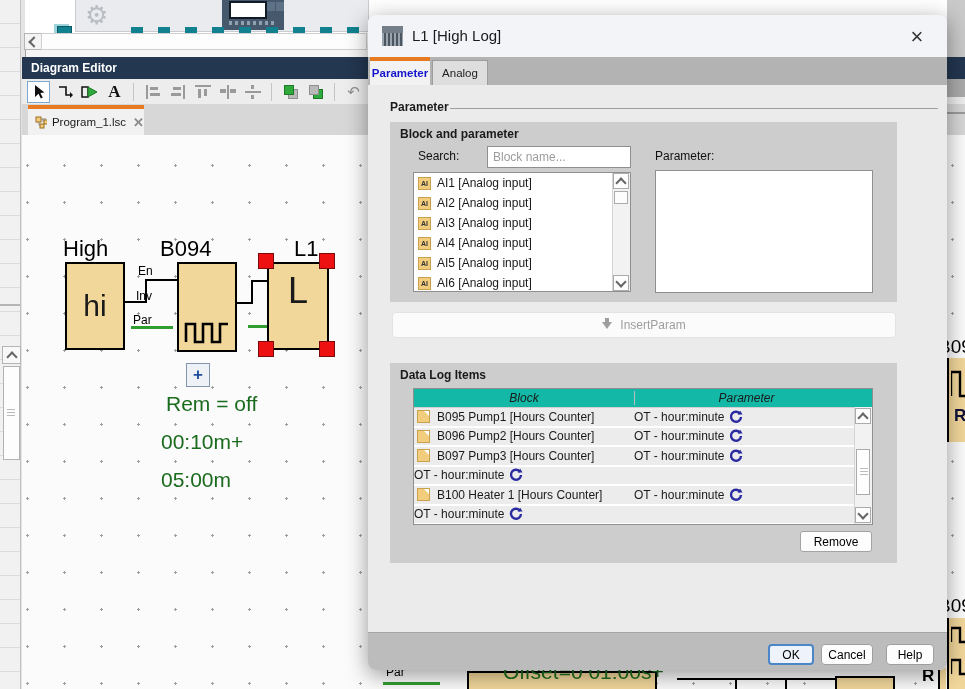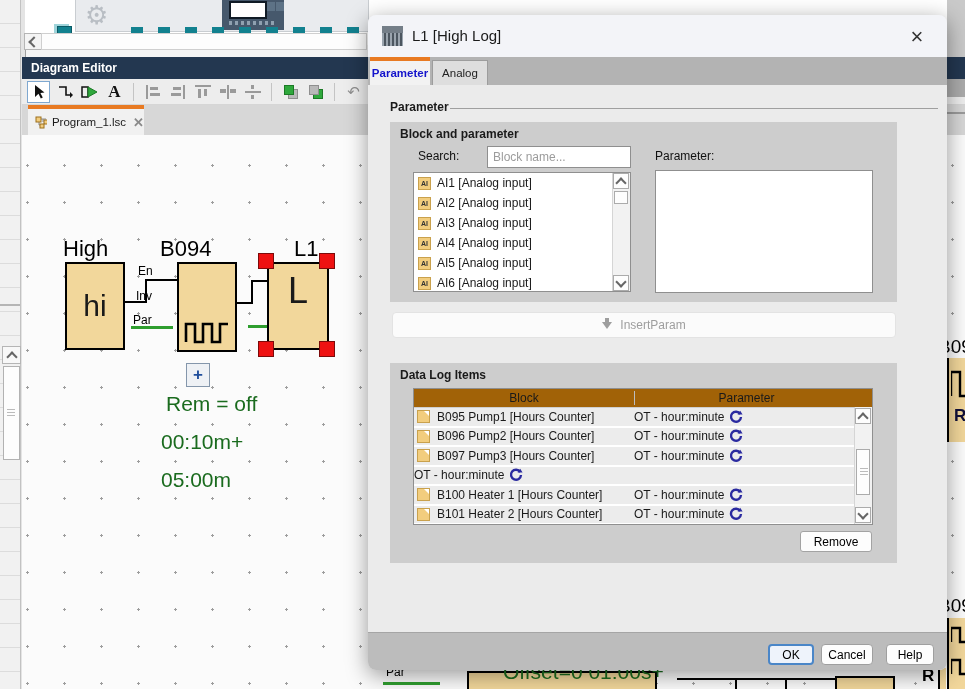--- a/index.html
+++ b/index.html
@@ -106,22 +106,22 @@
      font-size:7px;font-weight:bold;color:#333;display:flex;align-items:center;justify-content:center;}
   .vscroll{position:absolute;right:0;top:0;bottom:0;width:17px;background:#f2f2f2;border-left:1px solid #d5d5d5;}
   .sb-btn{position:absolute;left:0;width:16px;height:16px;background:#fdfdfd;border:1px solid #ababab;box-sizing:border-box;}
   .sb-thumb{position:absolute;left:1px;width:14px;background:#fdfdfd;border:1px solid #ababab;box-sizing:border-box;}
   .parambox{position:absolute;left:265px;top:48px;width:216px;height:121px;background:#fff;border:1px solid #8f8f8f;}
   .insert-btn{position:absolute;left:24px;top:297px;width:502px;height:24px;background:#fbfbfb;
      border:1px solid #e3e3e3;border-radius:4px;display:flex;align-items:center;justify-content:center;
      gap:8px;color:#9e9e9e;font-size:12px;}
   .dl-table{position:absolute;left:23px;top:25px;width:460px;height:137px;background:#ececec;
      border:1px solid #8f8f8f;box-sizing:border-box;overflow:hidden;}
-  .dl-head{display:flex;height:18px;background:#a16207;border-bottom:1px solid #cfcfcf;
-     font-size:12px;align-items:center;}
+  .dl-head{display:flex;height:18px;background:#14b8a6;border-bottom:1px solid #cfcfcf;
+     font-size:12px;align-items:center;font-style:italic;}
   .dl-hcell{text-align:center;}
   .dl-row{display:flex;height:17.5px;border-bottom:2px solid #fff;align-items:center;font-size:12px;}
   .dl-cell-block{width:220px;display:flex;align-items:center;gap:7px;padding-left:3px;box-sizing:border-box;}
   .dl-cell-param{display:flex;align-items:center;gap:5px;}
   .pg-ic{width:13px;height:13px;background:#f2cd7e;border:1px solid #c9a14d;box-sizing:border-box;position:relative;}
   .pg-ic:after{content:"";position:absolute;right:0;top:0;width:0;height:0;
      border-left:5px solid transparent;border-top:5px solid #fff;}
   .rm-btn{position:absolute;left:410px;top:168px;width:72px;height:21px;background:#fdfdfd;
      border:1px solid #a3a3a3;border-radius:3px;font-size:12px;}
   .footer{position:absolute;left:0;top:617px;width:100%;height:38px;background:#bcbcbc;border-top:1px solid #a5a5a5;}
@@ -473,24 +473,20 @@
             </div>
           <div class="dl-cell-param">
               <span>OT - hour:minute</span>
               <svg width="14" height="14">
                 <path d="M11.2,4 A5 5 0 1 0 12,7" stroke="#2a2aa0" stroke-width="2.4" fill="none"></path>
                 <polygon points="8.6,4.6 13.6,4.6 11.2,0.8" fill="#2a2aa0"></polygon>
               </svg>
             </div>
         </div>
         <div class="dl-row">
-          <div class="dl-cell-block">
-              <span class="pg-ic"></span>
-              <span>B101 Heater 2 [Hours Counter]</span>
-            </div>
           <div class="dl-cell-param">
               <span>OT - hour:minute</span>
               <svg width="14" height="14">
                 <path d="M11.2,4 A5 5 0 1 0 12,7" stroke="#2a2aa0" stroke-width="2.4" fill="none"></path>
                 <polygon points="8.6,4.6 13.6,4.6 11.2,0.8" fill="#2a2aa0"></polygon>
               </svg>
             </div>
         </div>
 
         <div class="vscroll" style="top:18px;">

